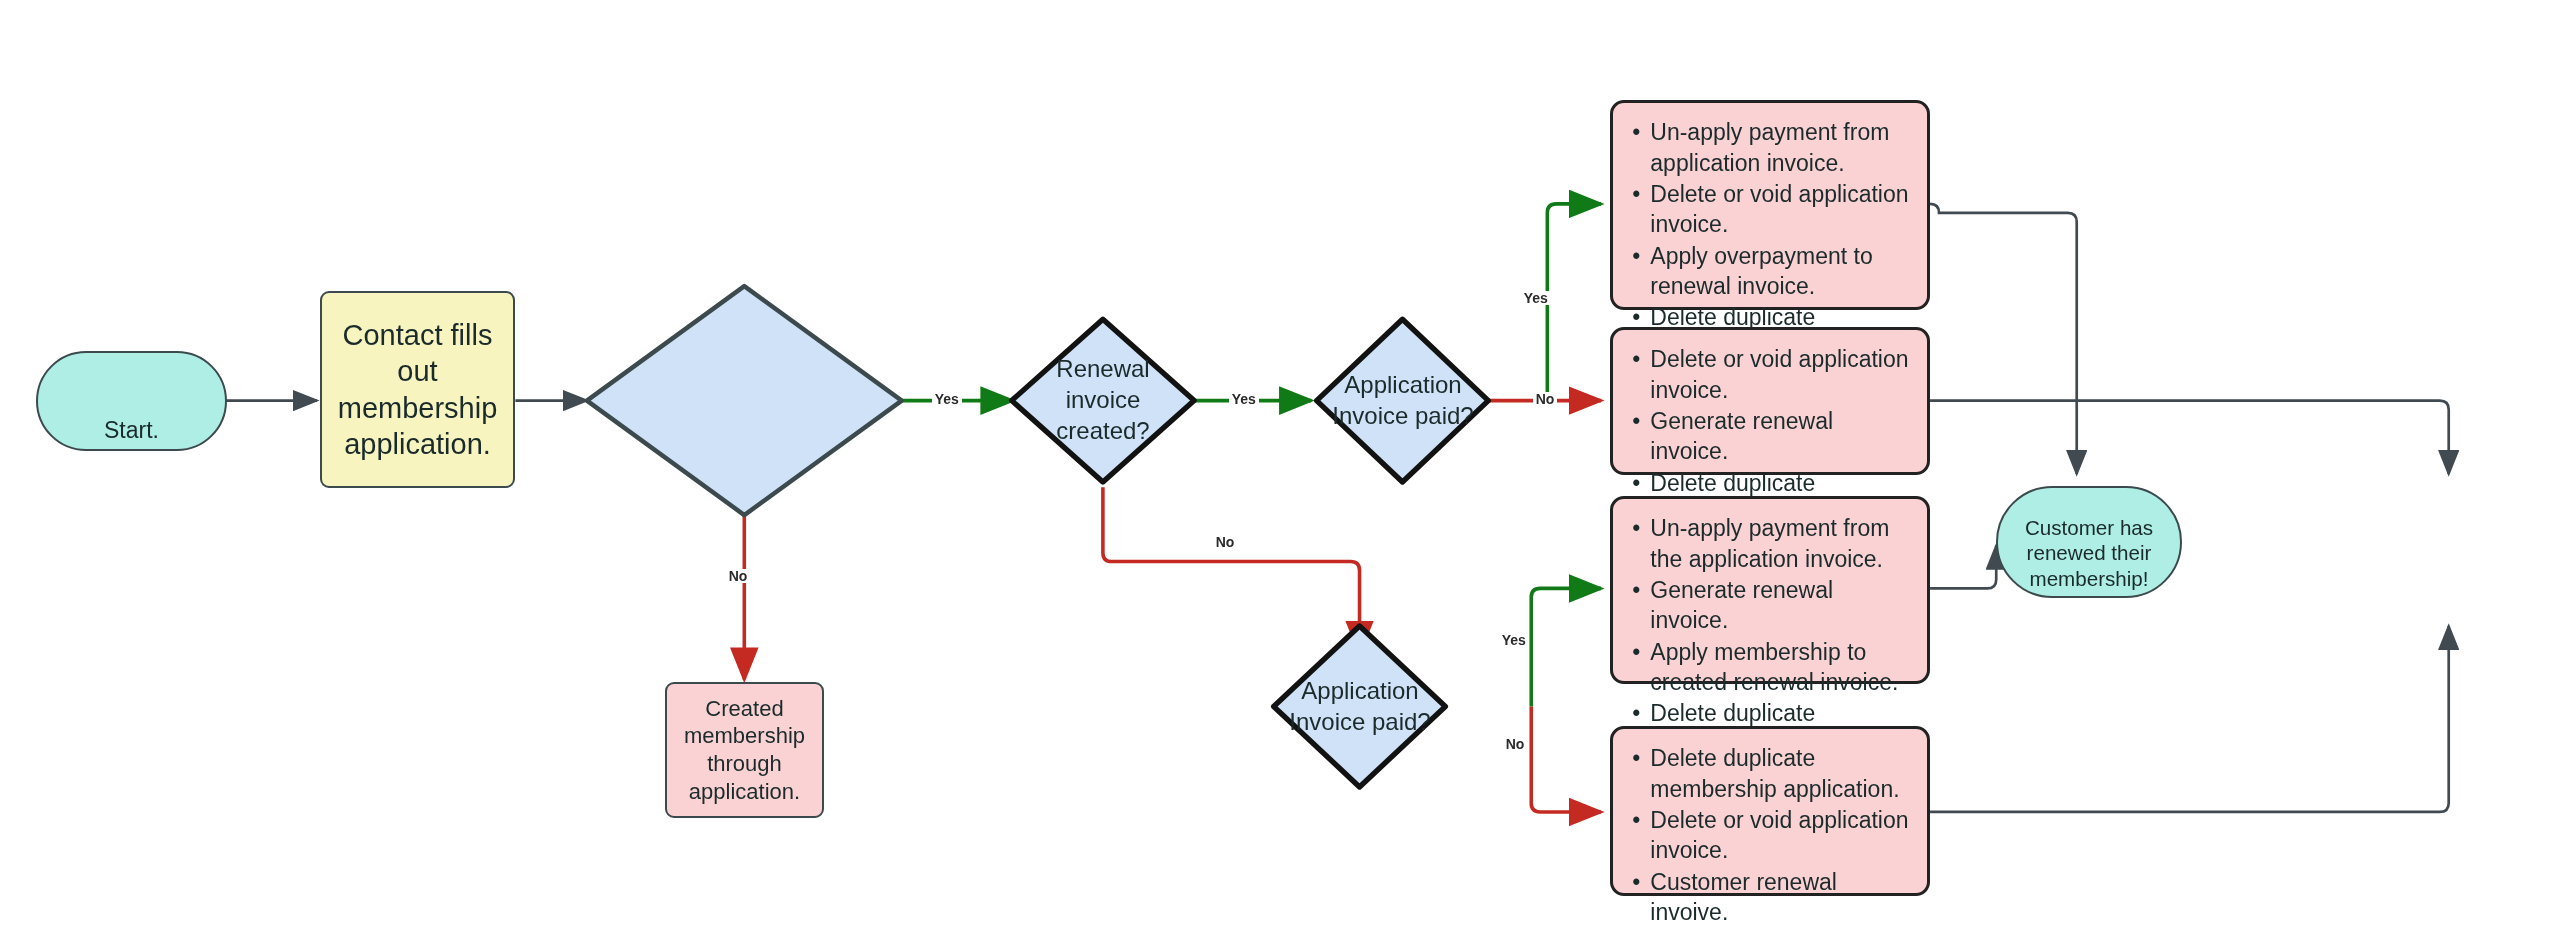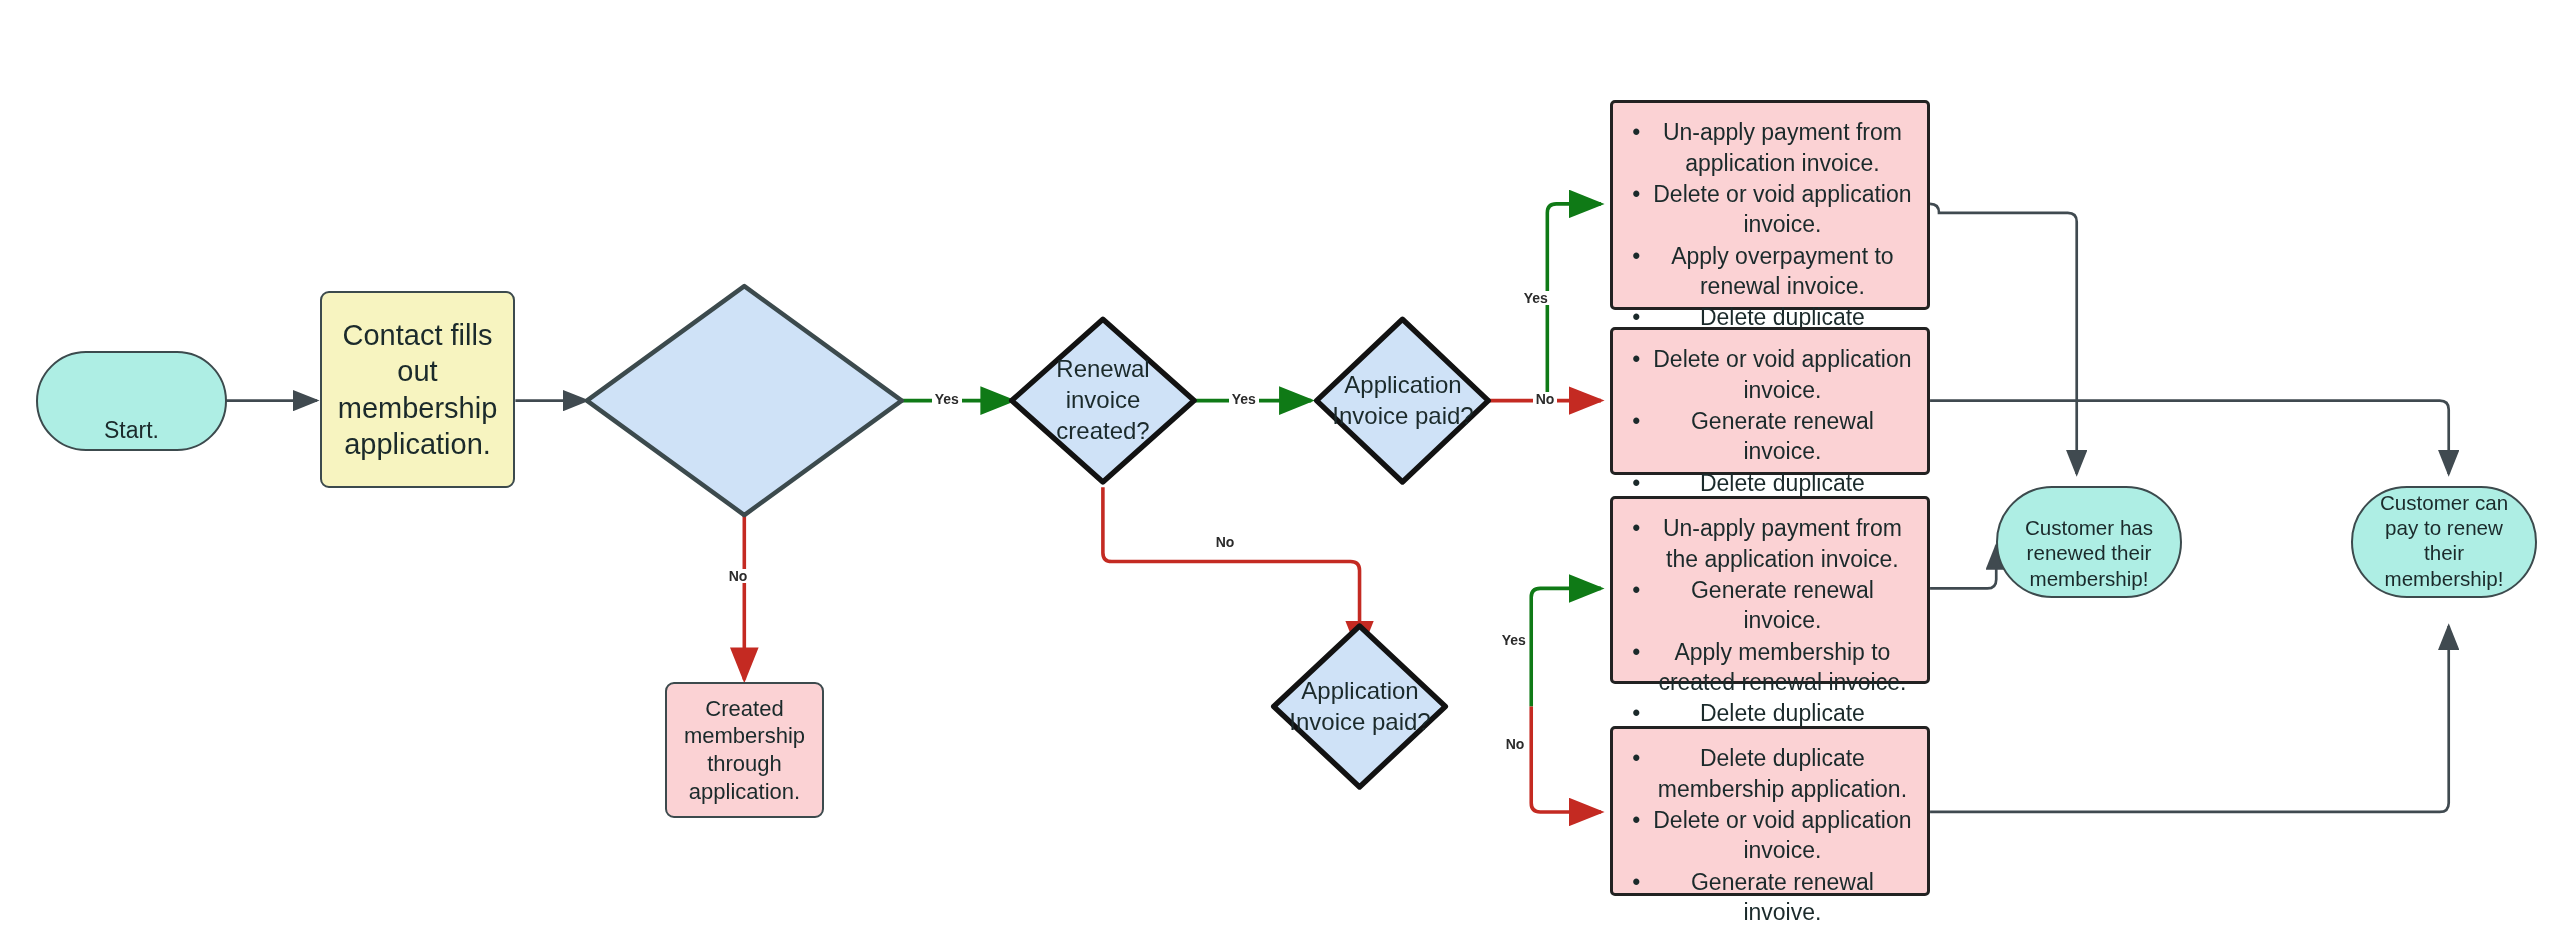--- a/index.html
+++ b/index.html
@@ -52,26 +52,26 @@
     border: 2.7px solid #3c4a4d;
     border-radius: 9px;
     font-size: 29px;
     line-height: 1.25;
     padding: 9px 10.7px;
   }
   
   .n-action {
     background: #fbd2d4;
     border: 3.6px solid #222222;
-    border-radius: 5px;
+    border-radius: 14px;
     font-size: 23px;
     line-height: 1.32;
     padding: 14.3px 12.5px 14.3px 14.3px;
     display: block;
-    text-align: center;
+    text-align: left;
   }
   .n-action ul {
     margin: 0;
     padding: 0 0 0 23px;
     list-style: none;
   }
   .n-action li {
     position: relative;
     margin: 0 0 0.9px 0;
     padding-left: 0;
@@ -223,31 +223,28 @@
       <li>Generate renewal invoice.</li>
       <li>Apply membership to created renewal invoice.</li>
       <li>Delete duplicate membership application.</li>
     </ul>
   </div>
 
   <div class="node n-action" style="left:1610px; top:726px; width:320px; height:170px;">
     <ul>
       <li>Delete duplicate membership application.</li>
       <li>Delete or void application invoice.</li>
-      <li>Generate renewal invoive.</li>
+      <li>Customer renewal invoive.</li>
     </ul>
   </div>
 
   <div class="node n-terminal small" style="left:1996px; top:486px; width:186px; height:112px;">
     <span>Customer has renewed their membership!</span>
   </div>
 
-  <div class="node n-terminal small" style="left:2351px; top:486px; width:186px; height:112px;">
-    <span>Customer can pay to renew their membership!</span>
-  </div>
 
   <div class="edge-label" style="left:932px; top:392px;">Yes</div>
   <div class="edge-label" style="left:726px; top:569px;">No</div>
   <div class="edge-label" style="left:1229px; top:392px;">Yes</div>
   <div class="edge-label" style="left:1213px; top:535px;">No</div>
   <div class="edge-label" style="left:1521px; top:291px;">Yes</div>
   <div class="edge-label" style="left:1533px; top:392px;">No</div>
   <div class="edge-label" style="left:1499px; top:633px;">Yes</div>
   <div class="edge-label" style="left:1503px; top:737px;">No</div>
 

